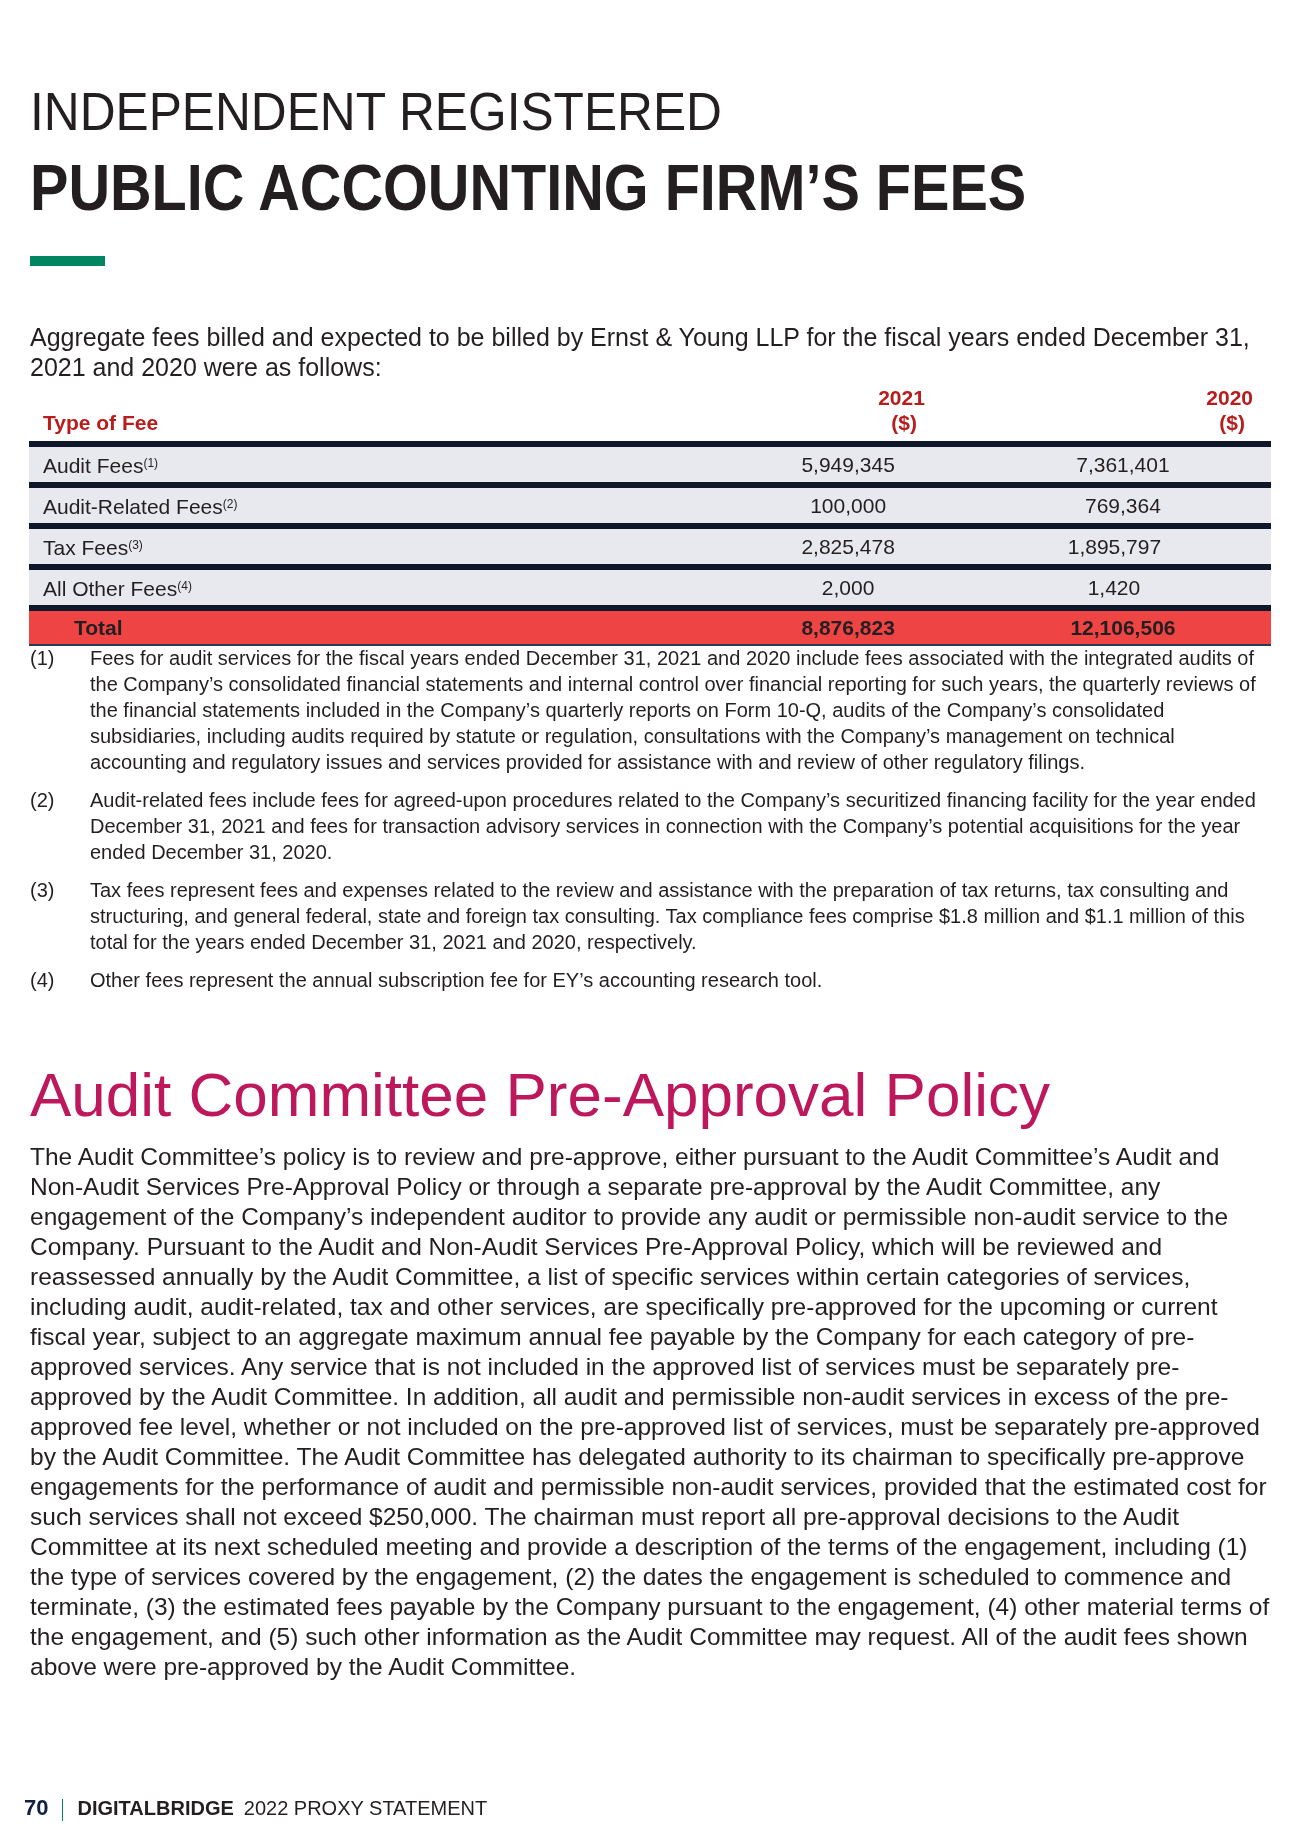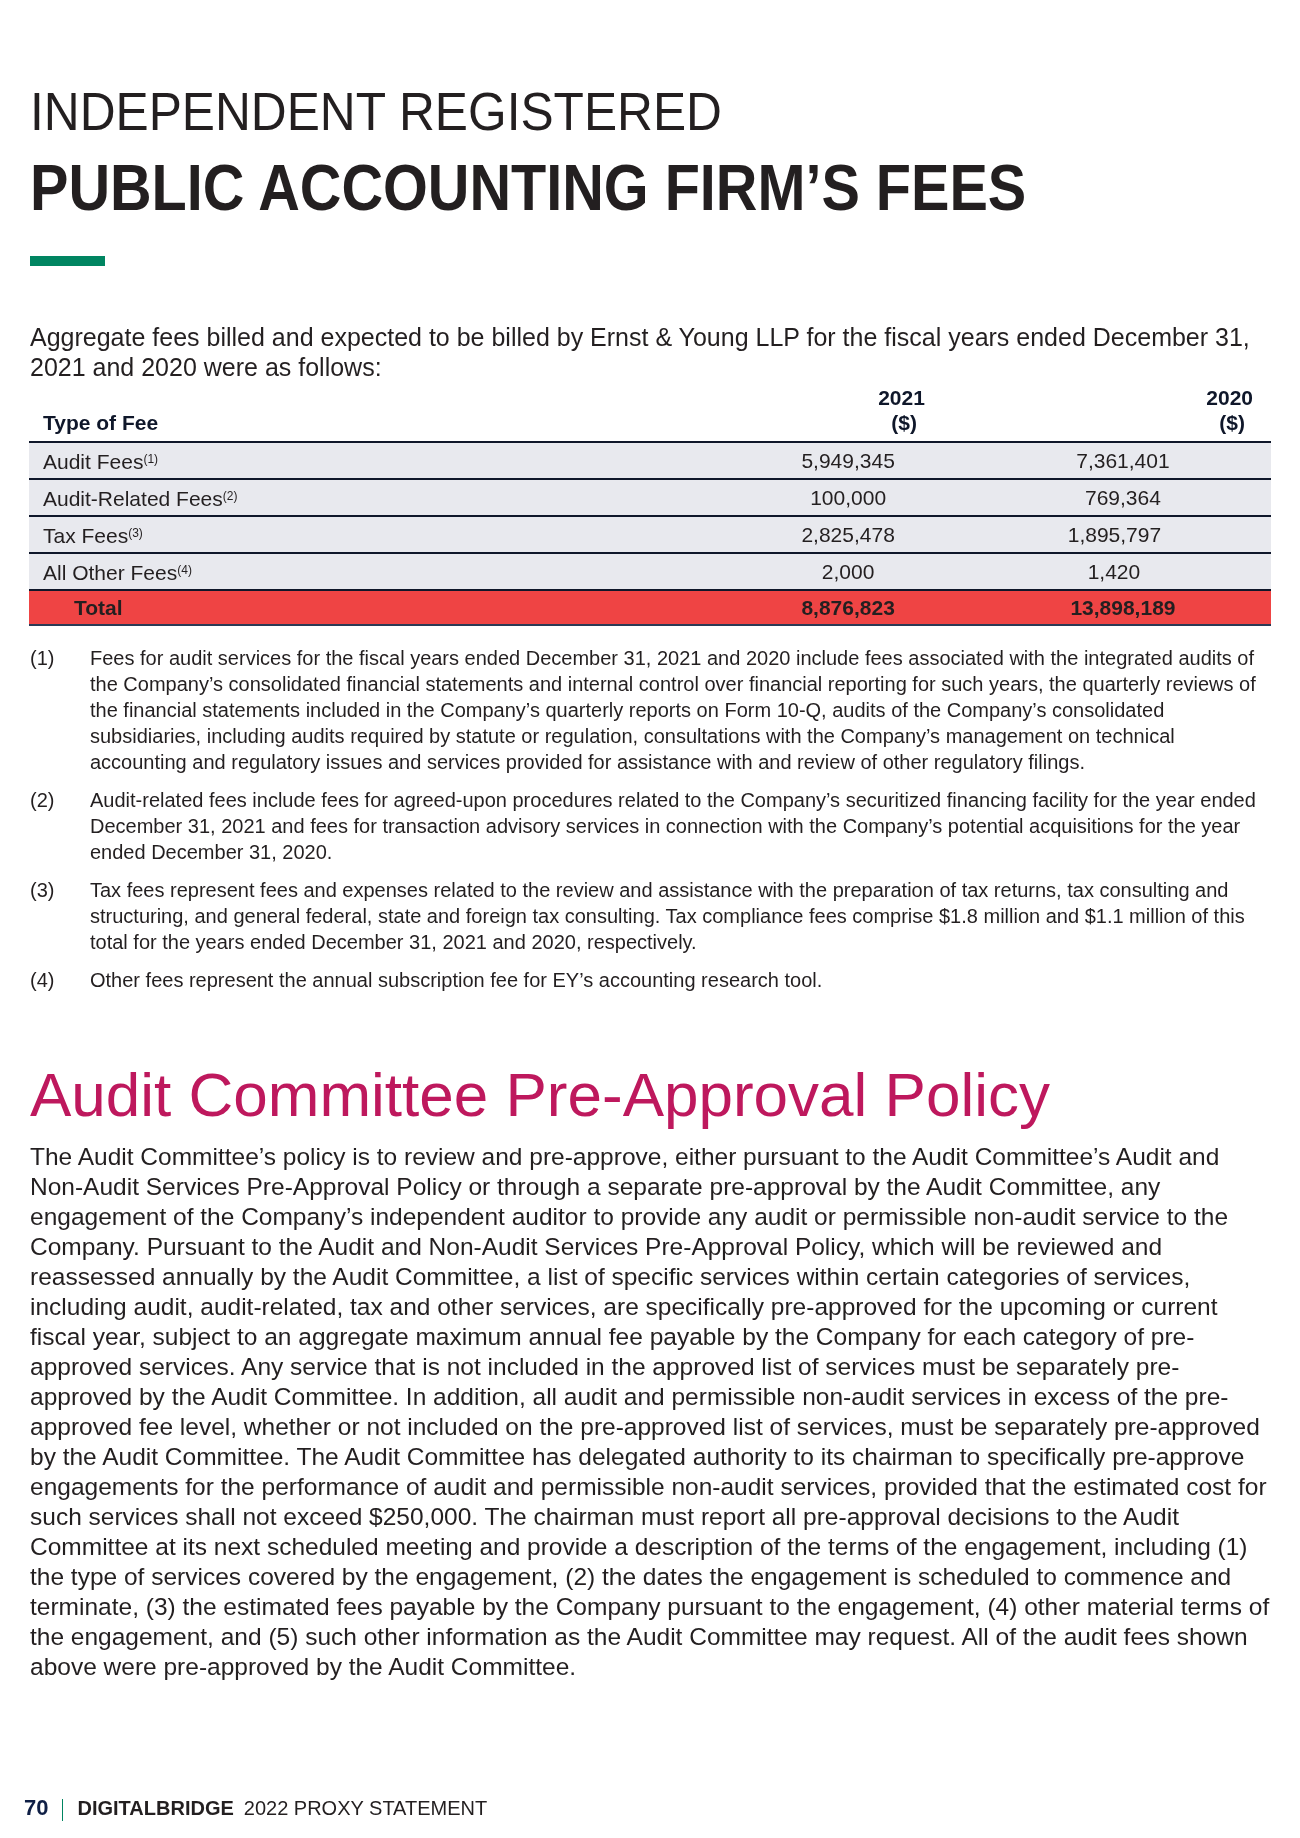--- a/index.html
+++ b/index.html
@@ -2,24 +2,24 @@
 <html><head>
 <meta charset="utf-8">
 <style>
   html, body { margin:0; padding:0; background:#ffffff; }
   body { width:1300px; height:1838px; position:relative; overflow:hidden; font-family:"Liberation Sans", sans-serif; color:#231f20; }
   .title1 { position:absolute; left:30px; top:84px; font-size:54px; font-weight:400; letter-spacing:0px; transform:scaleX(0.92); transform-origin:left; white-space:nowrap; line-height:1; }
   .title2 { position:absolute; left:30px; top:156px; font-size:64px; font-weight:700; transform:scaleX(0.9); transform-origin:left; white-space:nowrap; line-height:1; }
   .greenbar { position:absolute; left:30px; top:256px; width:75px; height:10px; background:#008561; }
   .intro { position:absolute; left:30px; top:322px; width:1240px; font-size:25px; line-height:30px; }
   table.fees { position:absolute; left:29px; top:385px; width:1242px; border-collapse:collapse; font-size:21px; }
-  table.fees th { color:#0f172a; font-weight:700; font-size:21px; line-height:25px; vertical-align:bottom; padding:0 14px 6px 14px; }
+  table.fees th { color:#b91c1c; font-weight:700; font-size:21px; line-height:25px; vertical-align:bottom; padding:0 14px 6px 14px; }
   table.fees th.type { text-align:left; }
   table.fees th.num { text-align:center; }
-  table.fees td { height:33px; padding:0 14px; background:#e8e9ee; border-top:2px solid #0f172a; line-height:33px; }
+  table.fees td { height:33px; padding:0 14px; background:#e8e9ee; border-top:6px solid #0f172a; line-height:33px; }
   table.fees td.num { text-align:center; }
   table.fees tr.total td { background:#ef4444; font-weight:700; border-bottom:2px solid #2b3a55; }
   table.fees tr.total td.label { padding-left:45px; }
   sup { font-size:12px; vertical-align:6px; }
   .footnotes { position:absolute; left:30px; top:645px; width:1240px; font-size:20px; line-height:26px; }
   .fn { display:flex; margin-bottom:12px; }
   .fn .num { width:60px; flex:none; }
   .fn .txt { flex:1; }
   .h2 { position:absolute; left:30px; top:1064px; font-size:62px; font-weight:400; color:#be185d; line-height:1; }
   .body { position:absolute; left:30px; top:1142px; width:1245px; font-size:24.5px; line-height:30px; }
@@ -73,21 +73,21 @@
       <td class="num" style="padding-right:29px;">1,895,797</td>
     </tr>
     <tr>
       <td><span>All Other Fees</span><sup>(4)</sup></td>
       <td class="num" style="padding-right:40px;">2,000</td>
       <td class="num" style="padding-right:30px;">1,420</td>
     </tr>
     <tr class="total">
       <td class="label">Total</td>
       <td class="num" style="padding-right:40px;">8,876,823</td>
-      <td class="num" style="padding-right:12px;">13,898,189</td>
+      <td class="num" style="padding-right:12px;">12,106,506</td>
     </tr>
   </tbody>
 </table>
 
 <div class="footnotes">
   <div class="fn">
     <div class="num">(1)</div>
     <div class="txt">Fees for audit services for the fiscal years ended December 31, 2021 and 2020 include fees associated with the integrated audits of the Company’s consolidated financial statements and internal control over financial reporting for such years, the quarterly reviews of the financial statements included in the Company’s quarterly reports on Form 10-Q, audits of the Company’s consolidated subsidiaries, including audits required by statute or regulation, consultations with the Company’s management on technical accounting and regulatory issues and services provided for assistance with and review of other regulatory filings.</div>
   </div>
   <div class="fn">

